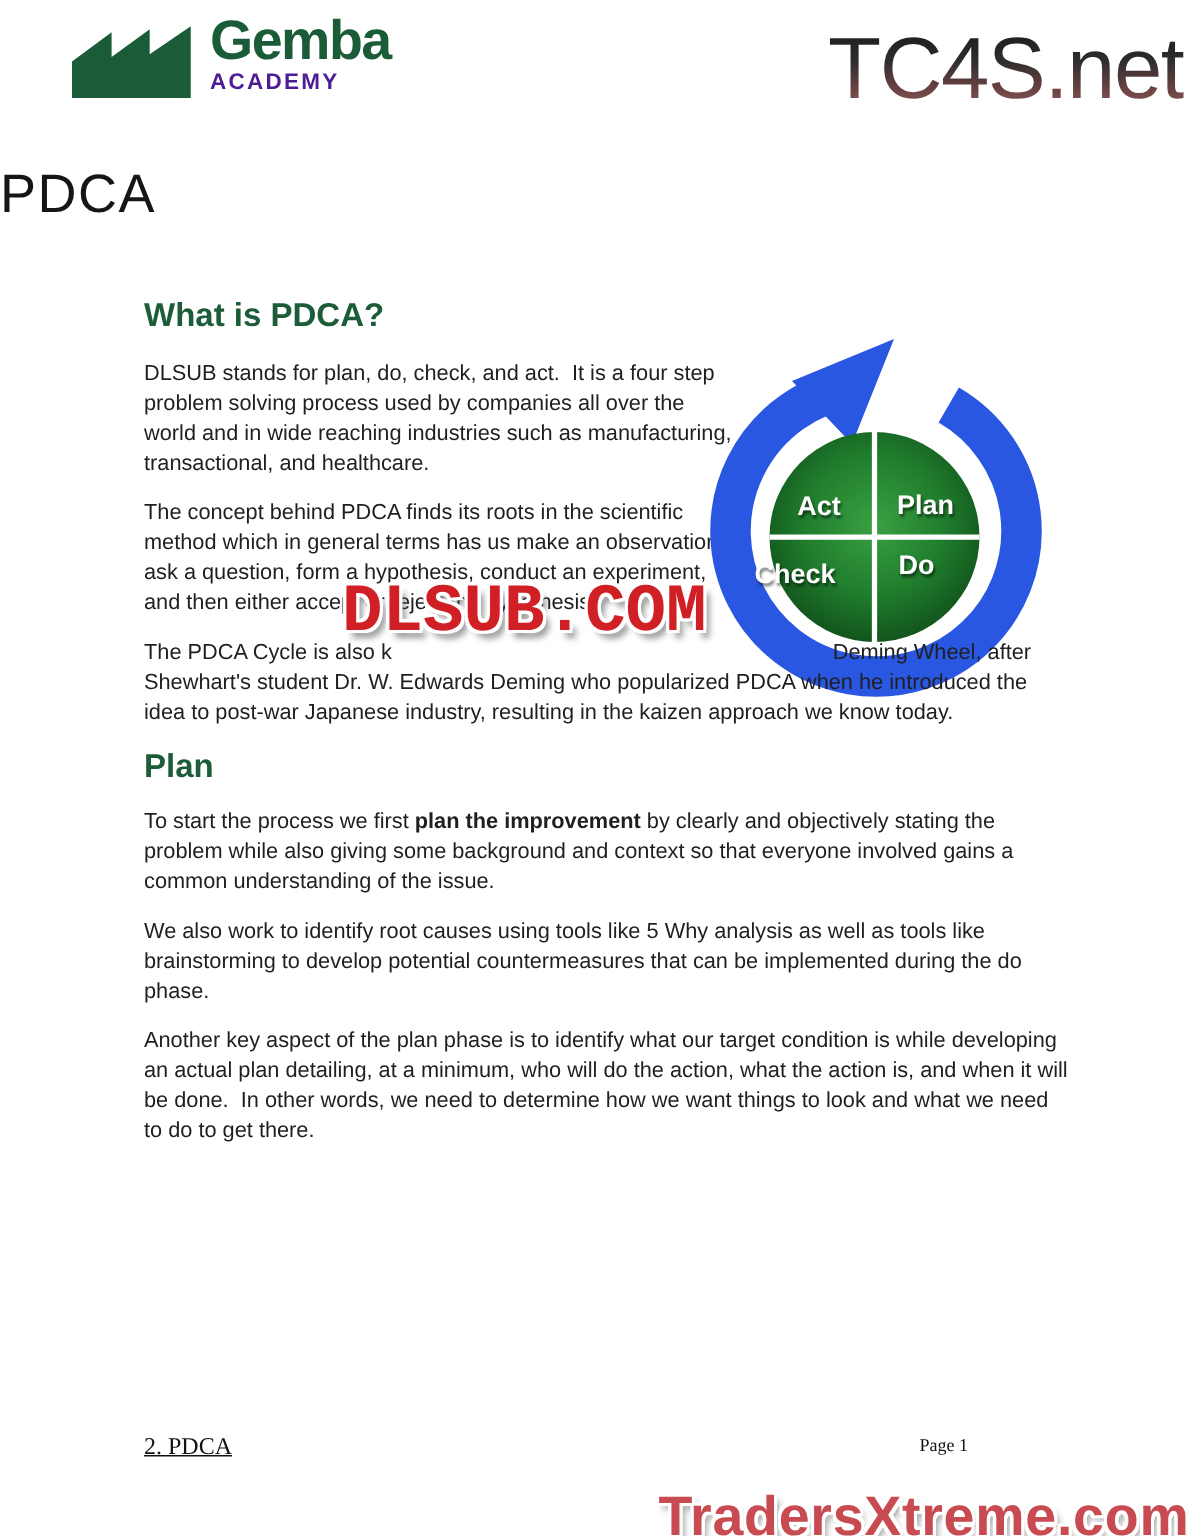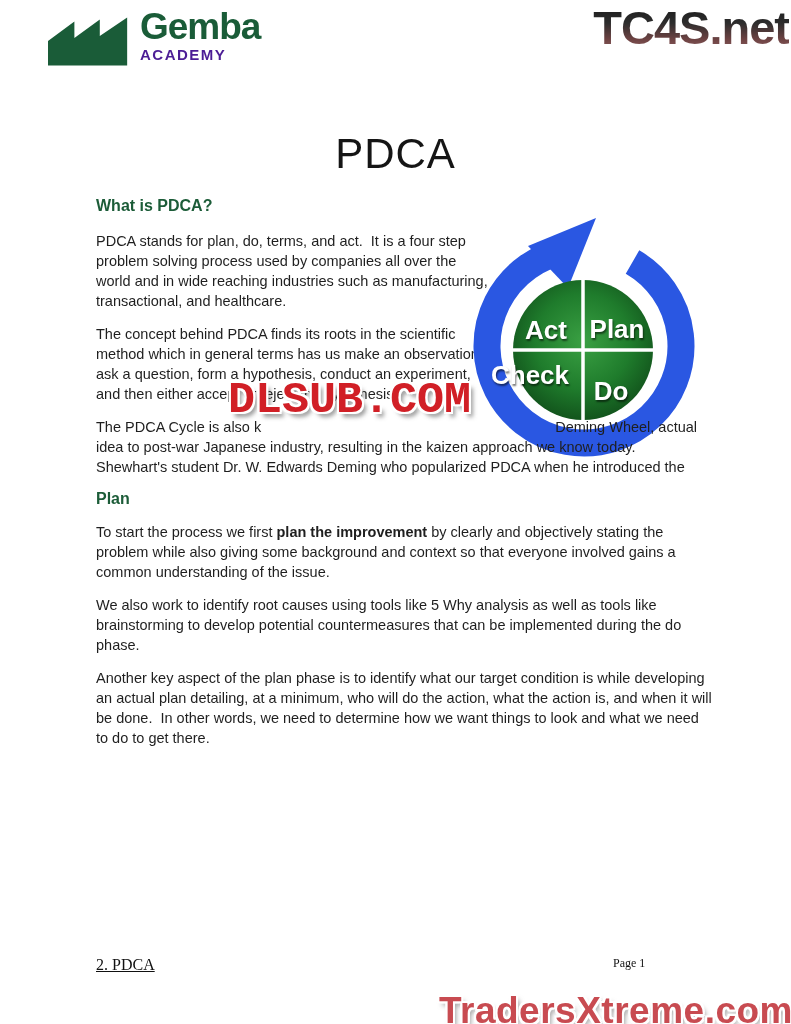--- a/index.html
+++ b/index.html
@@ -8,22 +8,22 @@
     font-family:"Liberation Sans",sans-serif;color:#1f1f1f;overflow:hidden;
   }
   
   .logo{position:absolute;left:48px;top:8px;display:flex;align-items:flex-start;gap:6px;}
   .logo-icon{width:86px;height:52px;margin-top:6px;}
   .logo-text{display:flex;flex-direction:column;line-height:1;}
   .logo-name{font-size:37px;font-weight:bold;color:#1a5c38;letter-spacing:-1px;}
   .logo-sub{font-size:15px;font-weight:bold;color:#4c1d95;letter-spacing:1.5px;margin-top:2px;}
   
   .wm-top{
-    position:absolute;top:0px;right:2px;
-    font-size:47px;font-weight:bold;letter-spacing:-1px;
+    position:absolute;top:12px;right:2px;
+    font-size:58px;font-weight:normal;letter-spacing:-1px;
     background:linear-gradient(180deg,#161616 0%,#2d2d2d 42%,#6e4343 72%,#96686a 100%);
     -webkit-background-clip:text;background-clip:text;color:transparent;
   }
   .dlsub{
     position:absolute;left:132px;top:-26px;z-index:3;
     font-family:Liberation Mono, monospace;font-weight:bold;font-size:45px;
     color:#d11f26;white-space:nowrap;
     text-shadow:-2px -2px 0 #fff,2px -2px 0 #fff,-2px 2px 0 #fff,2px 2px 0 #fff,
                 -2px 0 0 #fff,2px 0 0 #fff,0 -2px 0 #fff,0 2px 0 #fff,
                 4px 5px 4px rgba(70,70,70,.55);
@@ -31,39 +31,39 @@
   .traders{
     position:absolute;right:-2px;bottom:-8px;z-index:3;
     font-size:37px;font-weight:bold;letter-spacing:0.5px;
     color:#c84b51;white-space:nowrap;
     text-shadow:-2px -2px 0 #fff,2px -2px 0 #fff,-2px 2px 0 #fff,2px 2px 0 #fff,
                 -2px 0 0 #fff,2px 0 0 #fff,0 -2px 0 #fff,0 2px 0 #fff,
                 3px 4px 5px rgba(100,100,100,.65);
   }
   
   .doc-title{
-    position:absolute;top:130px;left:0;width:100%;text-align:center;
-    font-size:42px;font-weight:400;color:#151515;letter-spacing:1px;
+    position:absolute;top:108px;left:0;width:100%;text-align:left;
+    font-size:36px;font-weight:400;color:#151515;letter-spacing:1px;
   }
   .content{position:absolute;left:96px;top:197px;width:616px;}
-  h2.sec{font-size:16px;font-weight:bold;color:#1c5c38;margin:0 0 0 0;letter-spacing:0;}
+  h2.sec{font-size:22px;font-weight:bold;color:#1c5c38;margin:0 0 0 0;letter-spacing:0;}
   h2.sec.plan{margin:10px 0 14px 0;}
   .intro-wrap{position:relative;margin-top:16px;}
   .col-narrow{width:392px;}
   .p{font-size:14.5px;line-height:20px;white-space:pre-wrap;margin:0 0 13px 0;}
   .p .b{font-weight:bold;}
   .p4{position:relative;margin:0 0 13px 0;font-size:14.5px;line-height:20px;}
   .p4 .frag{white-space:nowrap;}
   .wm-gap{display:inline-block;width:294px;}
   
   .diagram{position:absolute;left:372px;top:-19px;width:232px;height:248px;}
   .diagram svg{position:absolute;left:0;top:0;}
   .q-label{
     position:absolute;transform:translate(-50%,-50%);
-    color:#ffffff;font-weight:bold;font-size:26px;
+    color:#ffffff;font-weight:bold;font-size:18px;
     text-shadow:1px 2px 2px rgba(0,0,0,.55);white-space:nowrap;
   }
   
   .footer-left{position:absolute;left:96px;top:956px;font-family:"Liberation Serif",serif;font-size:16px;color:#111;text-decoration:underline;}
   .footer-right{position:absolute;left:613px;top:956px;font-family:"Liberation Serif",serif;font-size:12px;color:#111;}
 </style>
 </head>
 <body>
 
 <div class="logo">
@@ -79,21 +79,21 @@
 <div class="wm-top">TC4S.net</div>
 
 <div class="doc-title">PDCA</div>
 
 <div class="content">
 
   <h2 class="sec">What is PDCA?</h2>
 
   <div class="intro-wrap">
     <div class="col-narrow">
-      <p class="p">PDCA stands for plan, do, terms, and act.  It is a four step problem solving process used by companies all over the world and in wide reaching industries such as manufacturing, transactional, and healthcare.</p>
+      <p class="p">DLSUB stands for plan, do, check, and act.  It is a four step problem solving process used by companies all over the world and in wide reaching industries such as manufacturing, transactional, and healthcare.</p>
       <p class="p">The concept behind PDCA finds its roots in the scientific method which in general terms has us make an observation, ask a question, form a hypothesis, conduct an experiment, and then either accept or reject the hypothesis.</p>
     </div>
 
     <div class="diagram">
       <svg width="232" height="248" viewBox="0 0 232 248" xmlns="http://www.w3.org/2000/svg">
         <defs>
           <radialGradient id="gg" cx="50%" cy="44%" r="62%">
             <stop offset="0%" stop-color="#3aa043"></stop>
             <stop offset="55%" stop-color="#1f7c2c"></stop>
             <stop offset="100%" stop-color="#0f4a18"></stop>
@@ -104,30 +104,30 @@
 
         <polygon points="60,34 128,6 100,76" fill="#2a57e2"></polygon>
 
         <circle cx="115" cy="138" r="70" fill="url(#gg)"></circle>
         <line x1="115" y1="68" x2="115" y2="208" stroke="#ffffff" stroke-width="3.5"></line>
         <line x1="45" y1="138" x2="185" y2="138" stroke="#ffffff" stroke-width="3.5"></line>
       </svg>
       <div class="q-label" style="left:78px;top:118px;">Act</div>
       <div class="q-label" style="left:149px;top:117px;">Plan</div>
       <div class="q-label" style="left:62px;top:163px;">Check</div>
-      <div class="q-label" style="left:143px;top:179px;text-align:center;">Do</div>
+      <div class="q-label" style="left:143px;top:157px;text-align:center;">Do</div>
     </div>
   </div>
 
   <div class="p4">
     <div>
-      <span class="frag">The PDCA Cycle is also k</span><span class="wm-gap"></span><span class="frag">Deming Wheel, actual</span>
+      <span class="frag">The PDCA Cycle is also k</span><span class="wm-gap"></span><span class="frag">Deming Wheel, after</span>
     </div>
+    <div>Shewhart's student Dr. W. Edwards Deming who popularized PDCA when he introduced the</div>
     <div>idea to post-war Japanese industry, resulting in the kaizen approach we know today.</div>
-    <div>Shewhart's student Dr. W. Edwards Deming who popularized PDCA when he introduced the</div>
     <div class="dlsub">DLSUB.COM</div>
   </div>
 
   <h2 class="sec plan">Plan</h2>
 
   <p class="p"><span>To start the process we first </span><span class="b">plan the improvement</span><span> by clearly and objectively stating the problem while also giving some background and context so that everyone involved gains a common understanding of the issue.</span></p>
 
   <p class="p">We also work to identify root causes using tools like 5 Why analysis as well as tools like brainstorming to develop potential countermeasures that can be implemented during the do phase.</p>
 
   <p class="p">Another key aspect of the plan phase is to identify what our target condition is while developing an actual plan detailing, at a minimum, who will do the action, what the action is, and when it will be done.  In other words, we need to determine how we want things to look and what we need to do to get there.</p>

